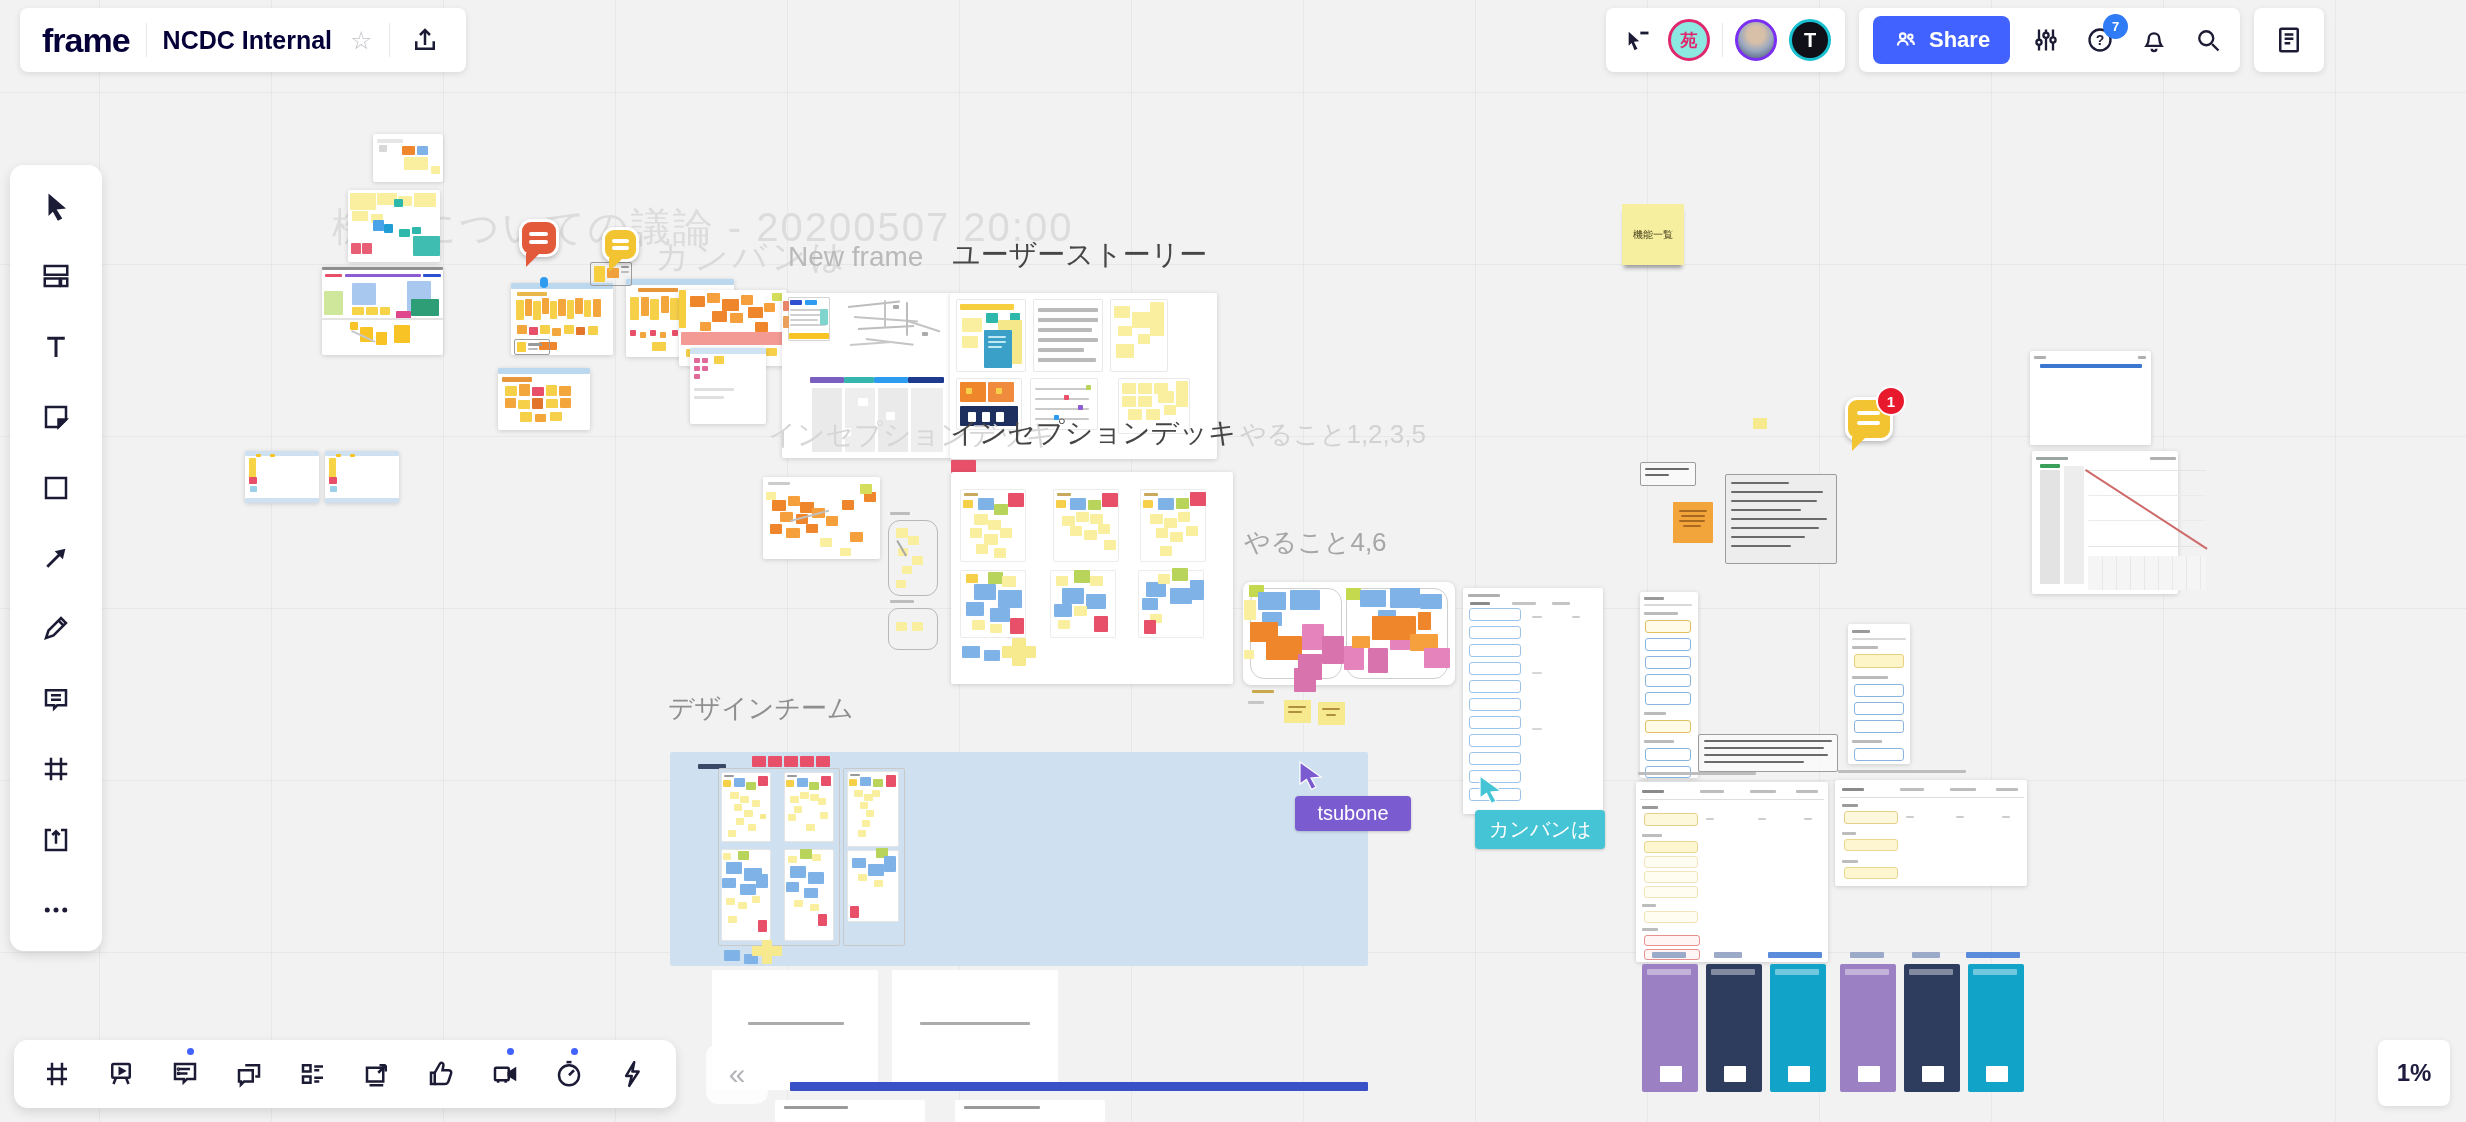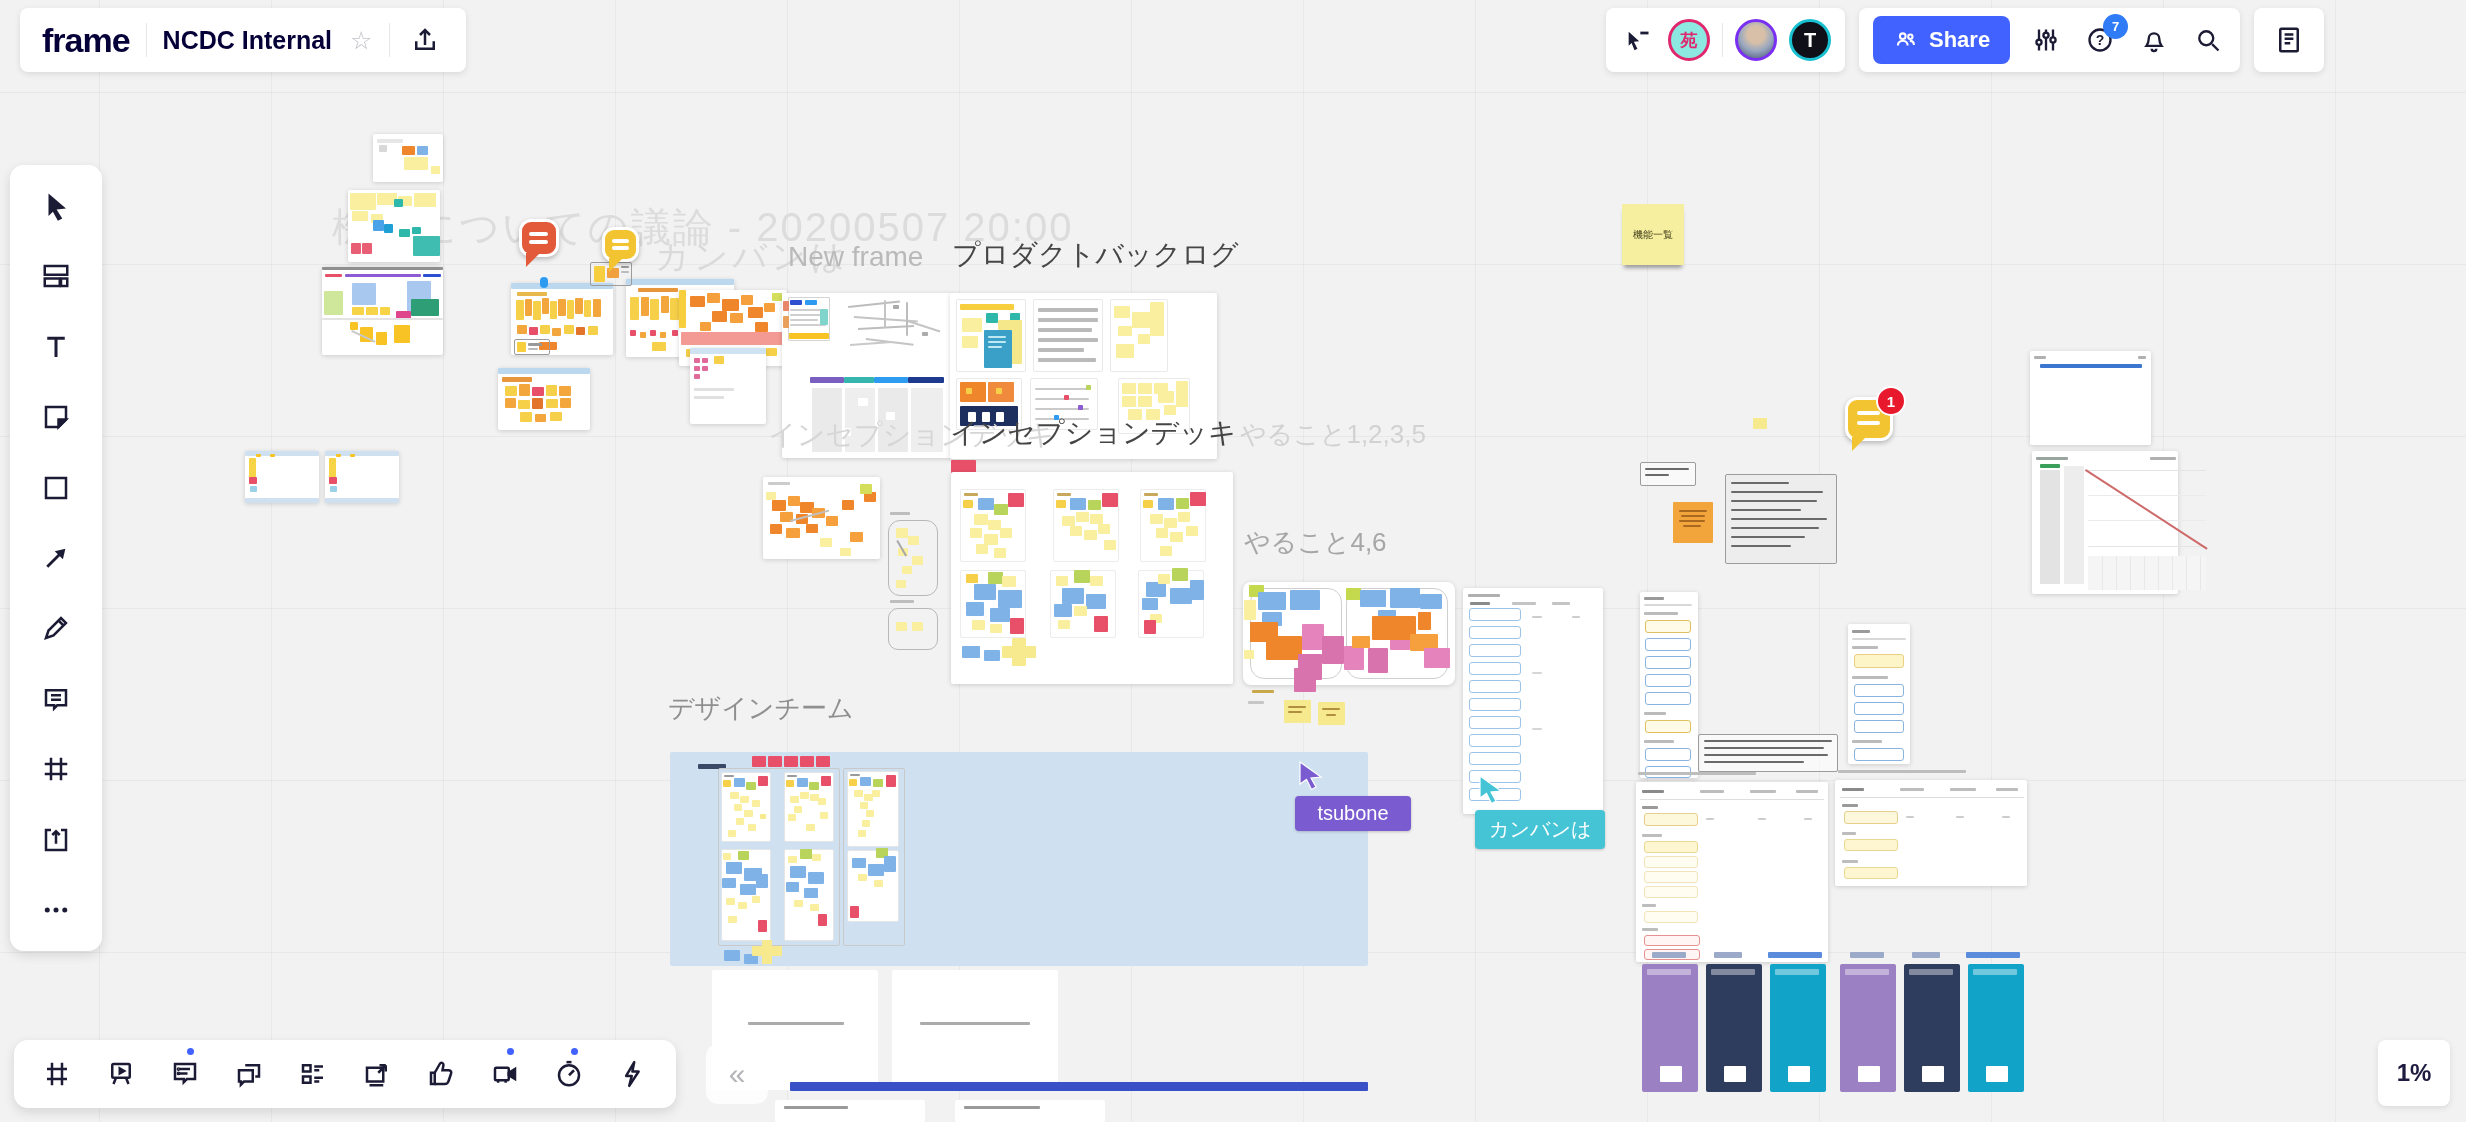--- a/index.html
+++ b/index.html
@@ -718,21 +718,21 @@
       <div class="bar" style="top: 55%;"></div>
       <div class="tail" style="border-top: 14px solid rgb(242, 196, 49);"></div>
     </div>
     <div class="cv cv-pin" style="left: 1845px; top: 397px; width: 48px; height: 44px; background: rgb(242, 196, 49);">
       <div class="bar" style="top: 30%;"></div>
       <div class="bar" style="top: 55%;"></div>
       <div class="tail" style="border-top: 14px solid rgb(242, 196, 49);"></div>
       <div class="badge">1</div>
     </div>
     <div class="cv cv-label" style="left: 788px; top: 242px; font-size: 28px; color: rgb(185, 185, 185); font-weight: 400;">New frame</div>
-    <div class="cv cv-label" style="left: 952px; top: 240px; font-size: 28px; color: rgb(70, 70, 70); font-weight: 400;">プロダクトバックログ</div>
+    <div class="cv cv-label" style="left: 952px; top: 240px; font-size: 28px; color: rgb(70, 70, 70); font-weight: 400;">ユーザーストーリー</div>
     <div class="cv cv-label" style="left: 768px; top: 420px; font-size: 28px; color: rgb(214, 214, 214); font-weight: 400;">インセプションデッキ</div>
     <div class="cv cv-label" style="left: 950px; top: 418px; font-size: 28px; color: rgb(69, 69, 69); font-weight: 400;">インセプションデッキ</div>
     <div class="cv cv-label" style="left: 1244px; top: 528px; font-size: 26px; color: rgb(166, 166, 166); font-weight: 400;">やること4,6</div>
     <div class="cv cv-label" style="left: 668px; top: 694px; font-size: 26px; color: rgb(143, 143, 143); font-weight: 400;">デザインチーム</div>
     <div class="cv cv-cursor" style="left: 1297px; top: 760px;"><svg width="30" height="32" viewBox="0 0 30 32">
         <path d="M3 2 L24 17 L14 18 L19 27 L14.5 29.5 L9.5 19.5 L3 24 Z" fill="#7a5cd0" stroke="#ffffff" stroke-width="1.2"></path>
       </svg><div class="nm" style="background: rgb(122, 92, 208); min-width: 88px; text-align: center;">tsubone</div></div>
     <div class="cv cv-cursor" style="left: 1477px; top: 774px;"><svg width="30" height="32" viewBox="0 0 30 32">
         <path d="M3 2 L24 17 L14 18 L19 27 L14.5 29.5 L9.5 19.5 L3 24 Z" fill="#45c4d6" stroke="#ffffff" stroke-width="1.2"></path>
       </svg><div class="nm" style="background: rgb(69, 196, 214); min-width: 92px; text-align: center;">カンバンは</div></div>

